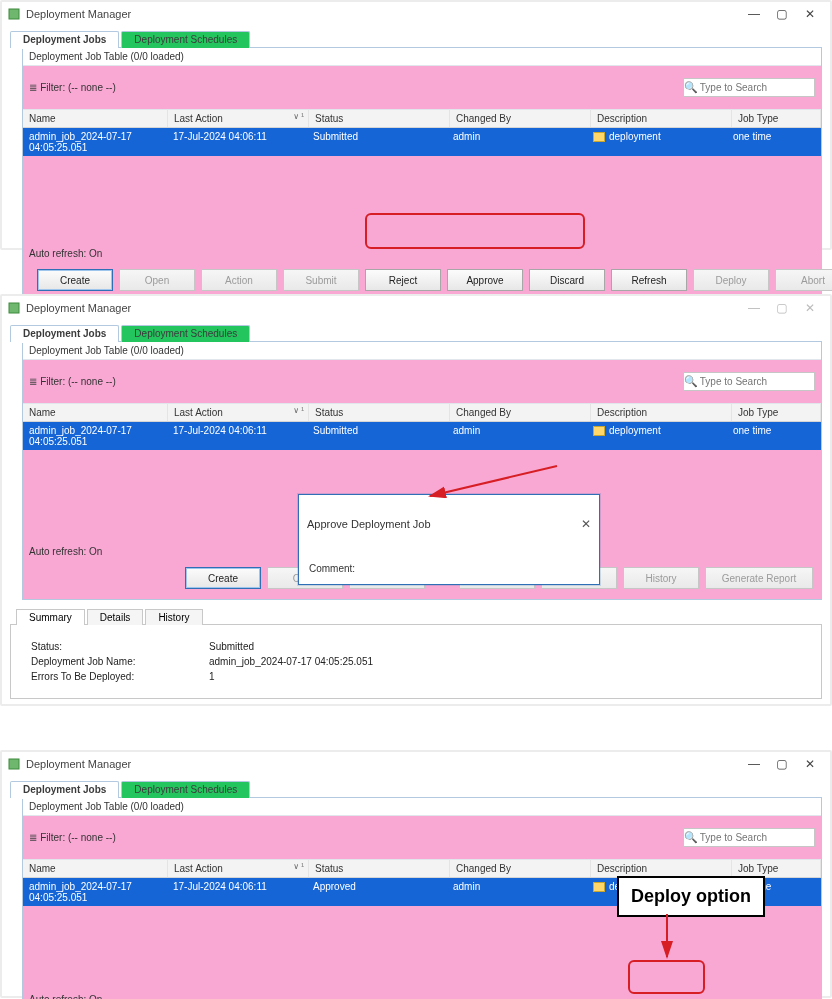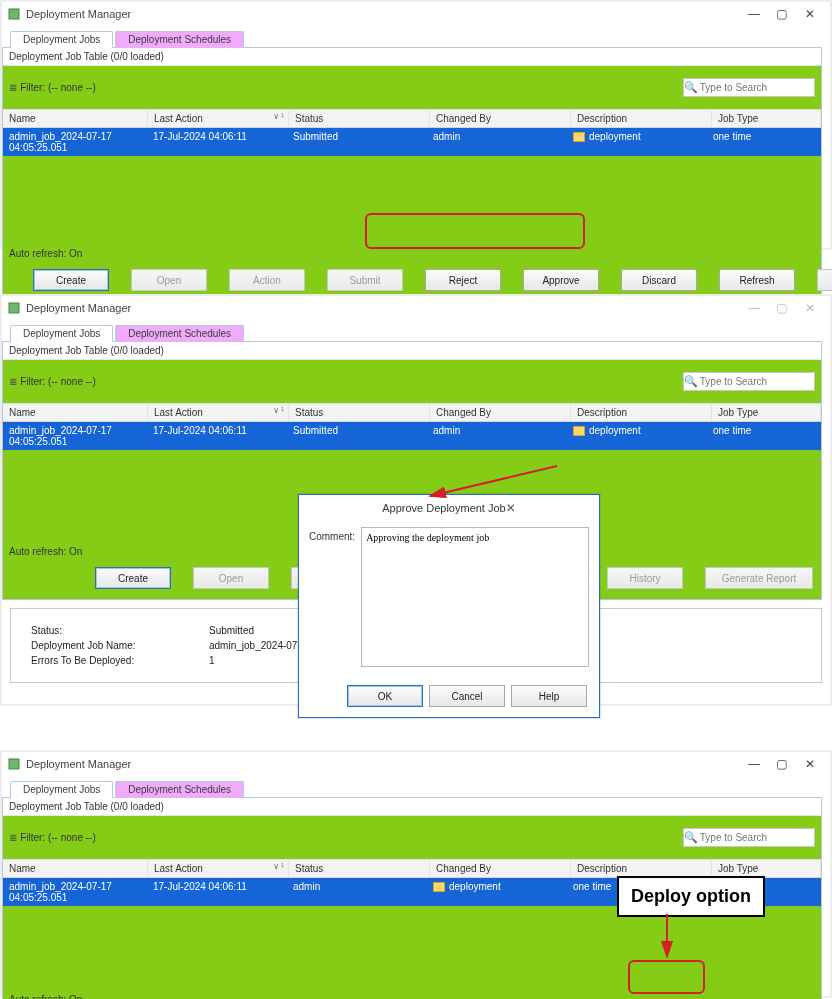--- a/index.html
+++ b/index.html
@@ -3,24 +3,24 @@
 <meta charset="utf-8">
 <style>
 html,body{margin:0;padding:0;font-family:"Segoe UI",Tahoma,Arial,sans-serif;font-size:10px;background:#fff;color:#000;width:832px}
 .shot{position:relative;margin:0 0 44px 0;border:2px solid #ececec;border-radius:2px;background:#fff}
 .titlebar{display:flex;align-items:center;height:24px;padding:0 6px;font-size:11px;color:#444}
 .titlebar .app-icon{width:12px;height:12px;margin-right:6px;display:inline-flex}
 .titlebar .spacer{flex:1}
 .winbtn{width:28px;height:20px;display:inline-flex;align-items:center;justify-content:center;font-size:12px;color:#444}
 .winbtn.dim{color:#bbb}
 .tabs{display:flex;gap:0;margin:4px 0 0 8px}
-.tab{padding:2px 12px 3px;border:1px solid #b2c9df;border-bottom:none;background:#f0abfc;color:#3b3b3b;border-radius:2px 2px 0 0;margin-right:2px;font-size:10px;position:relative;top:1px}
-.tab.active{background:#fff;font-weight:400}
+.tab{padding:2px 12px 3px;border:1px solid #b2c9df;border-bottom:none;background:#22c55e;color:#3b3b3b;border-radius:2px 2px 0 0;margin-right:2px;font-size:10px;position:relative;top:1px}
+.tab.active{background:#fff;font-weight:700}
 .tab.active::before{content:"";position:absolute;left:-1px;right:-1px;bottom:-1px;height:1px;background:#fff}
-.panel{border:1px solid #b2c9df;margin:0 8px 8px 0;background:#84cc16}
+.panel{border:1px solid #b2c9df;margin:0 8px 8px 20px;background:#f9a8d4}
 .panel-head{padding:3px 6px;font-size:10px;color:#333;background:#fff}
 .filter-row{display:flex;align-items:center;padding:12px 6px;border-top:1px solid #e0e6ec;border-bottom:1px solid #e0e6ec}
 .filter-row .fl{font-size:10px;color:#333}
 .filter-row .fl::before{content:"\2263  ";color:#444}
 .filter-row .sp{flex:1}
 .search{display:flex;align-items:center;border:1px solid #c6c6c6;height:17px;width:130px;background:#fff}
 .search .mag{width:16px;display:inline-flex;align-items:center;justify-content:center;color:#888;font-size:11px}
 .search input{border:none;outline:none;font-size:10px;padding:0 2px;width:100%;color:#666}
 .thead{display:flex;background:#f3f3f3;border-bottom:1px solid #d5d5d5}
 .th{padding:3px 6px;color:#333;border-right:1px solid #e4e4e4;font-size:10px;position:relative}
@@ -31,34 +31,34 @@
 .c-chg{width:128px}
 .c-desc{width:128px}
 .c-type{flex:1}
 .row{display:flex;background:#1565d6;color:#fff}
 .td{padding:3px 6px;font-size:10px}
 .row .folder{display:inline-block;width:10px;height:8px;background:#ffd76a;border:1px solid #c8a632;margin-right:4px;vertical-align:middle}
 .body-area{height:88px}
 .body-area.tall{height:92px}
 .body-area.tall2{height:84px}
 .autorefresh{padding:4px 6px;font-size:10px;color:#333}
-.btnbar{display:flex;gap:22px;padding:6px 8px 10px;align-items:center;justify-content:space-between}
+.btnbar{display:flex;gap:6px;padding:6px 8px 10px;align-items:center;justify-content:space-between}
 .btnbar .lead{width:148px}
 .btn{min-width:58px;height:20px;border:1px solid #a7a7a7;background:linear-gradient(#fcfcfc,#e7e7e7);color:#222;font-size:10px;display:inline-flex;align-items:center;justify-content:center;padding:0 8px}
 .btn.disabled{color:#9b9b9b;background:linear-gradient(#f6f6f6,#e9e9e9);border-color:#c6c6c6}
 .btn.primary{border:1px solid #2f6fb5;box-shadow:inset 0 0 0 1px #9ec6ec}
 .btn.wide{min-width:90px}
 .callout-box{position:absolute;border:2px solid #d61e24;border-radius:6px;pointer-events:none}
 
 .annot{position:absolute;border:2px solid #000;background:#fff;padding:8px 12px;font-size:18px;font-weight:700;color:#000}
 
 svg.ovl{position:absolute;left:0;top:0;pointer-events:none}
 
 .dialog{position:absolute;border:1px solid #2f6fb5;background:#fff;box-shadow:0 0 0 1px rgba(47,111,181,.2)}
-.dlg-title{display:flex;align-items:center;justify-content:center;padding:6px 8px;font-size:11px;color:#333}
+.dlg-title{display:flex;align-items:center;justify-content:space-between;padding:22px 8px;font-size:11px;color:#333}
 .dlg-close{font-size:12px;color:#555}
 .dlg-body{display:flex;padding:6px 10px 10px 10px;gap:6px}
 .dlg-body label{font-size:10px;color:#333;padding-top:4px}
 .dlg-body textarea{width:222px;height:130px;border:1px solid #b8b8b8;font:10px "Segoe UI";padding:4px;resize:none}
 .dlg-btns{display:flex;gap:6px;justify-content:flex-end;padding:8px 12px 10px}
 
 .sub-tabs{display:flex;margin:6px 0 0 14px}
 .sub-tab{padding:2px 12px;border:1px solid #c8c8c8;border-bottom:none;background:#f5f5f5;font-size:10px;margin-right:2px;position:relative;top:1px}
 .sub-tab.active{background:#fff}
 .summary{border:1px solid #c8c8c8;margin:0 8px 8px 8px;padding:14px 20px}
@@ -183,20 +183,25 @@
       <span class="btn disabled">Open</span>
       <span class="btn disabled">Clos</span>
       <span style="flex:1"></span>
       <span class="btn disabled">Deploy</span>
       <span class="btn disabled">Abort</span>
       <span class="btn disabled">History</span>
       <span class="btn disabled wide">Generate Report</span>
     </div>
   </div>
 
+  <div class="sub-tabs">
+    <div class="sub-tab active">Summary</div>
+    <div class="sub-tab">Details</div>
+    <div class="sub-tab">History</div>
+  </div>
   <div class="summary">
     <table>
       <tbody>
           <tr>
             <td class="k">Status:</td>
             <td>Submitted</td>
           </tr>
       <tr>
             <td class="k">Deployment Job Name:</td>
             <td>admin_job_2024-07-17 04:05:25.051</td>
@@ -209,26 +214,20 @@
       </table>
   </div>
 
   <div class="dialog" style="left:296px;top:198px;width:300px">
     <div class="dlg-title">
       <span>Approve Deployment Job</span>
       <span class="dlg-close">✕</span>
     </div>
     <div class="dlg-body">
       <label>Comment:</label>
-      <textarea style="">Approving the deployment job</textarea>
-    </div>
-    <div class="dlg-btns">
-      <span class="btn primary">OK</span>
-      <span class="btn">Cancel</span>
-      <span class="btn">Help</span>
     </div>
   </div>
 
   <svg class="ovl" width="820" height="408">
     <defs>
         <marker id="ah1" markerWidth="10" markerHeight="10" refX="8" refY="3" orient="auto">
           <path d="M0,0 L9,3 L0,6 Z" fill="#d61e24"></path>
         </marker>
       </defs>
     <line x1="555" y1="170" x2="428" y2="200" stroke="#d61e24" stroke-width="2" marker-end="url(#ah1)"></line>
@@ -266,20 +265,21 @@
       <div class="th c-name">Name</div>
       <div class="th c-last"><span>Last Action</span><span class="sort">∨ ¹</span></div>
       <div class="th c-stat">Status</div>
       <div class="th c-chg">Changed By</div>
       <div class="th c-desc">Description</div>
       <div class="th c-type">Job Type</div>
     </div>
     <div class="row">
       <div class="td c-name">admin_job_2024-07-17 04:05:25.051</div>
       <div class="td c-last">17-Jul-2024 04:06:11</div>
+      <div class="td c-stat">Approved</div>
       <div class="td c-chg">admin</div>
       <div class="td c-desc"><span class="folder"></span><span>deployment</span></div>
       <div class="td c-type">one time</div>
     </div>
     <div class="body-area tall2"></div>
     <div class="autorefresh">Auto refresh: On</div>
     <div class="btnbar">
       <span class="lead"></span>
       <span class="btn primary">Create</span>
       <span class="btn disabled">Open</span>

